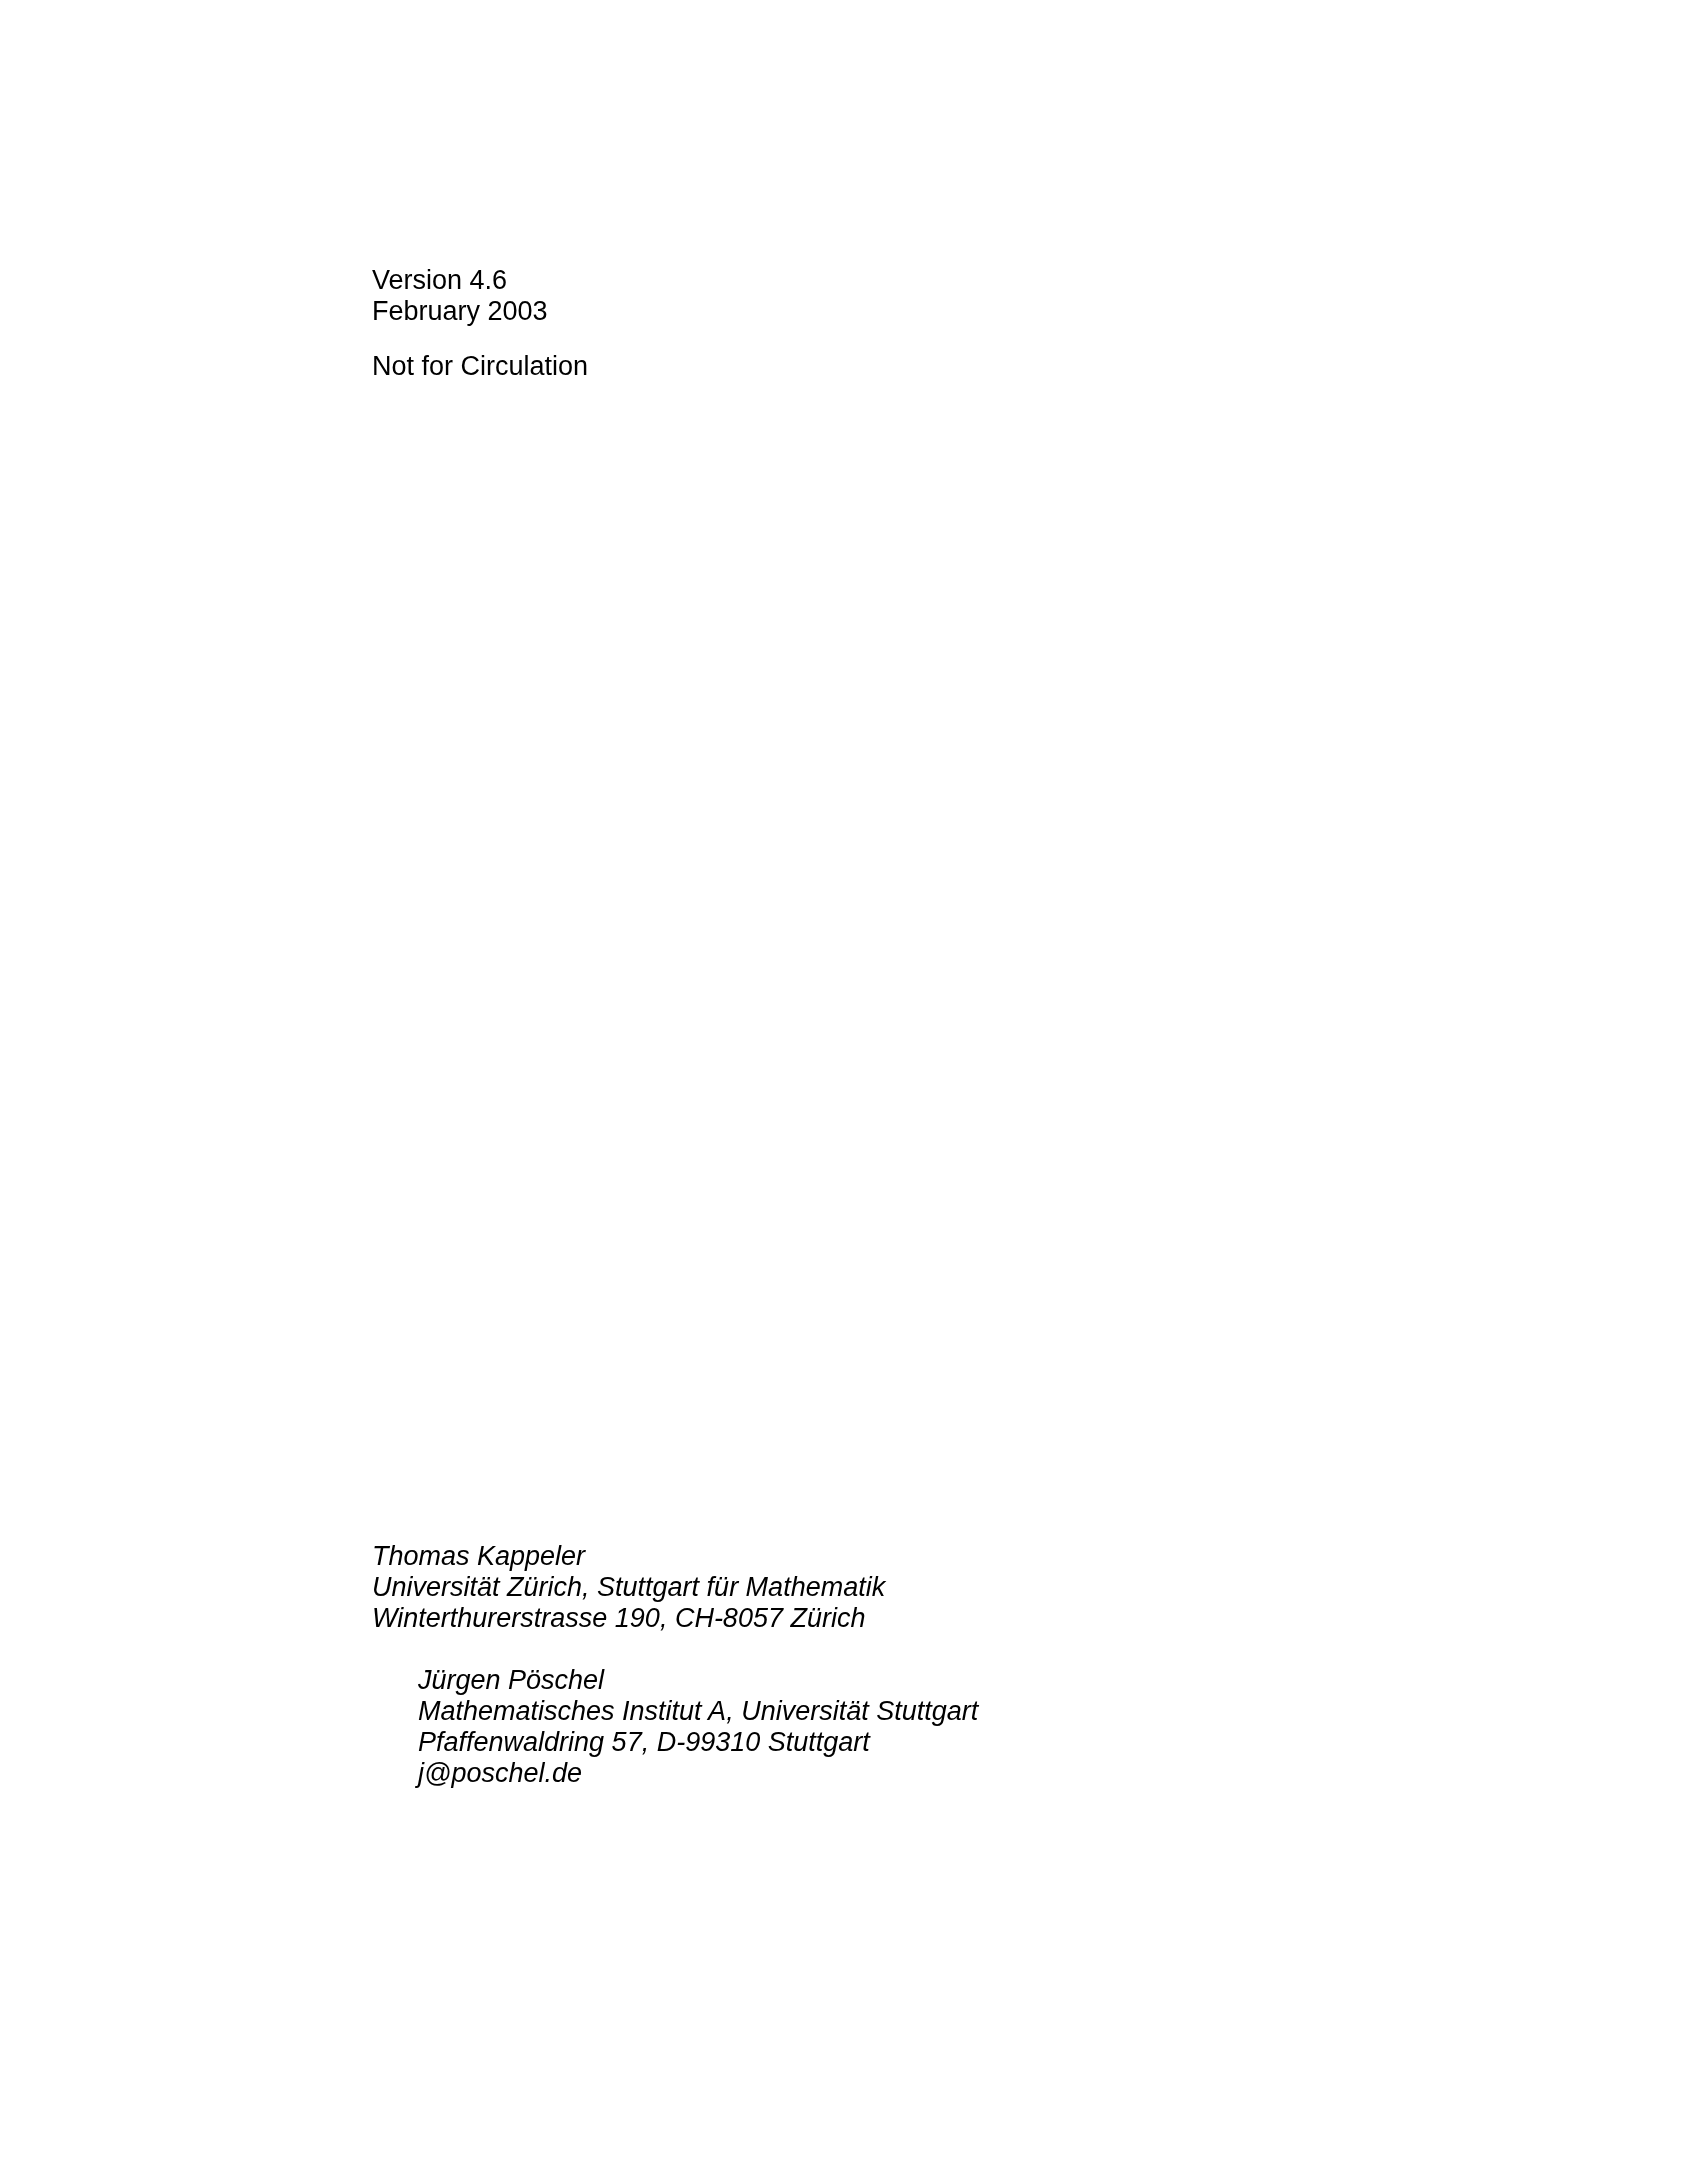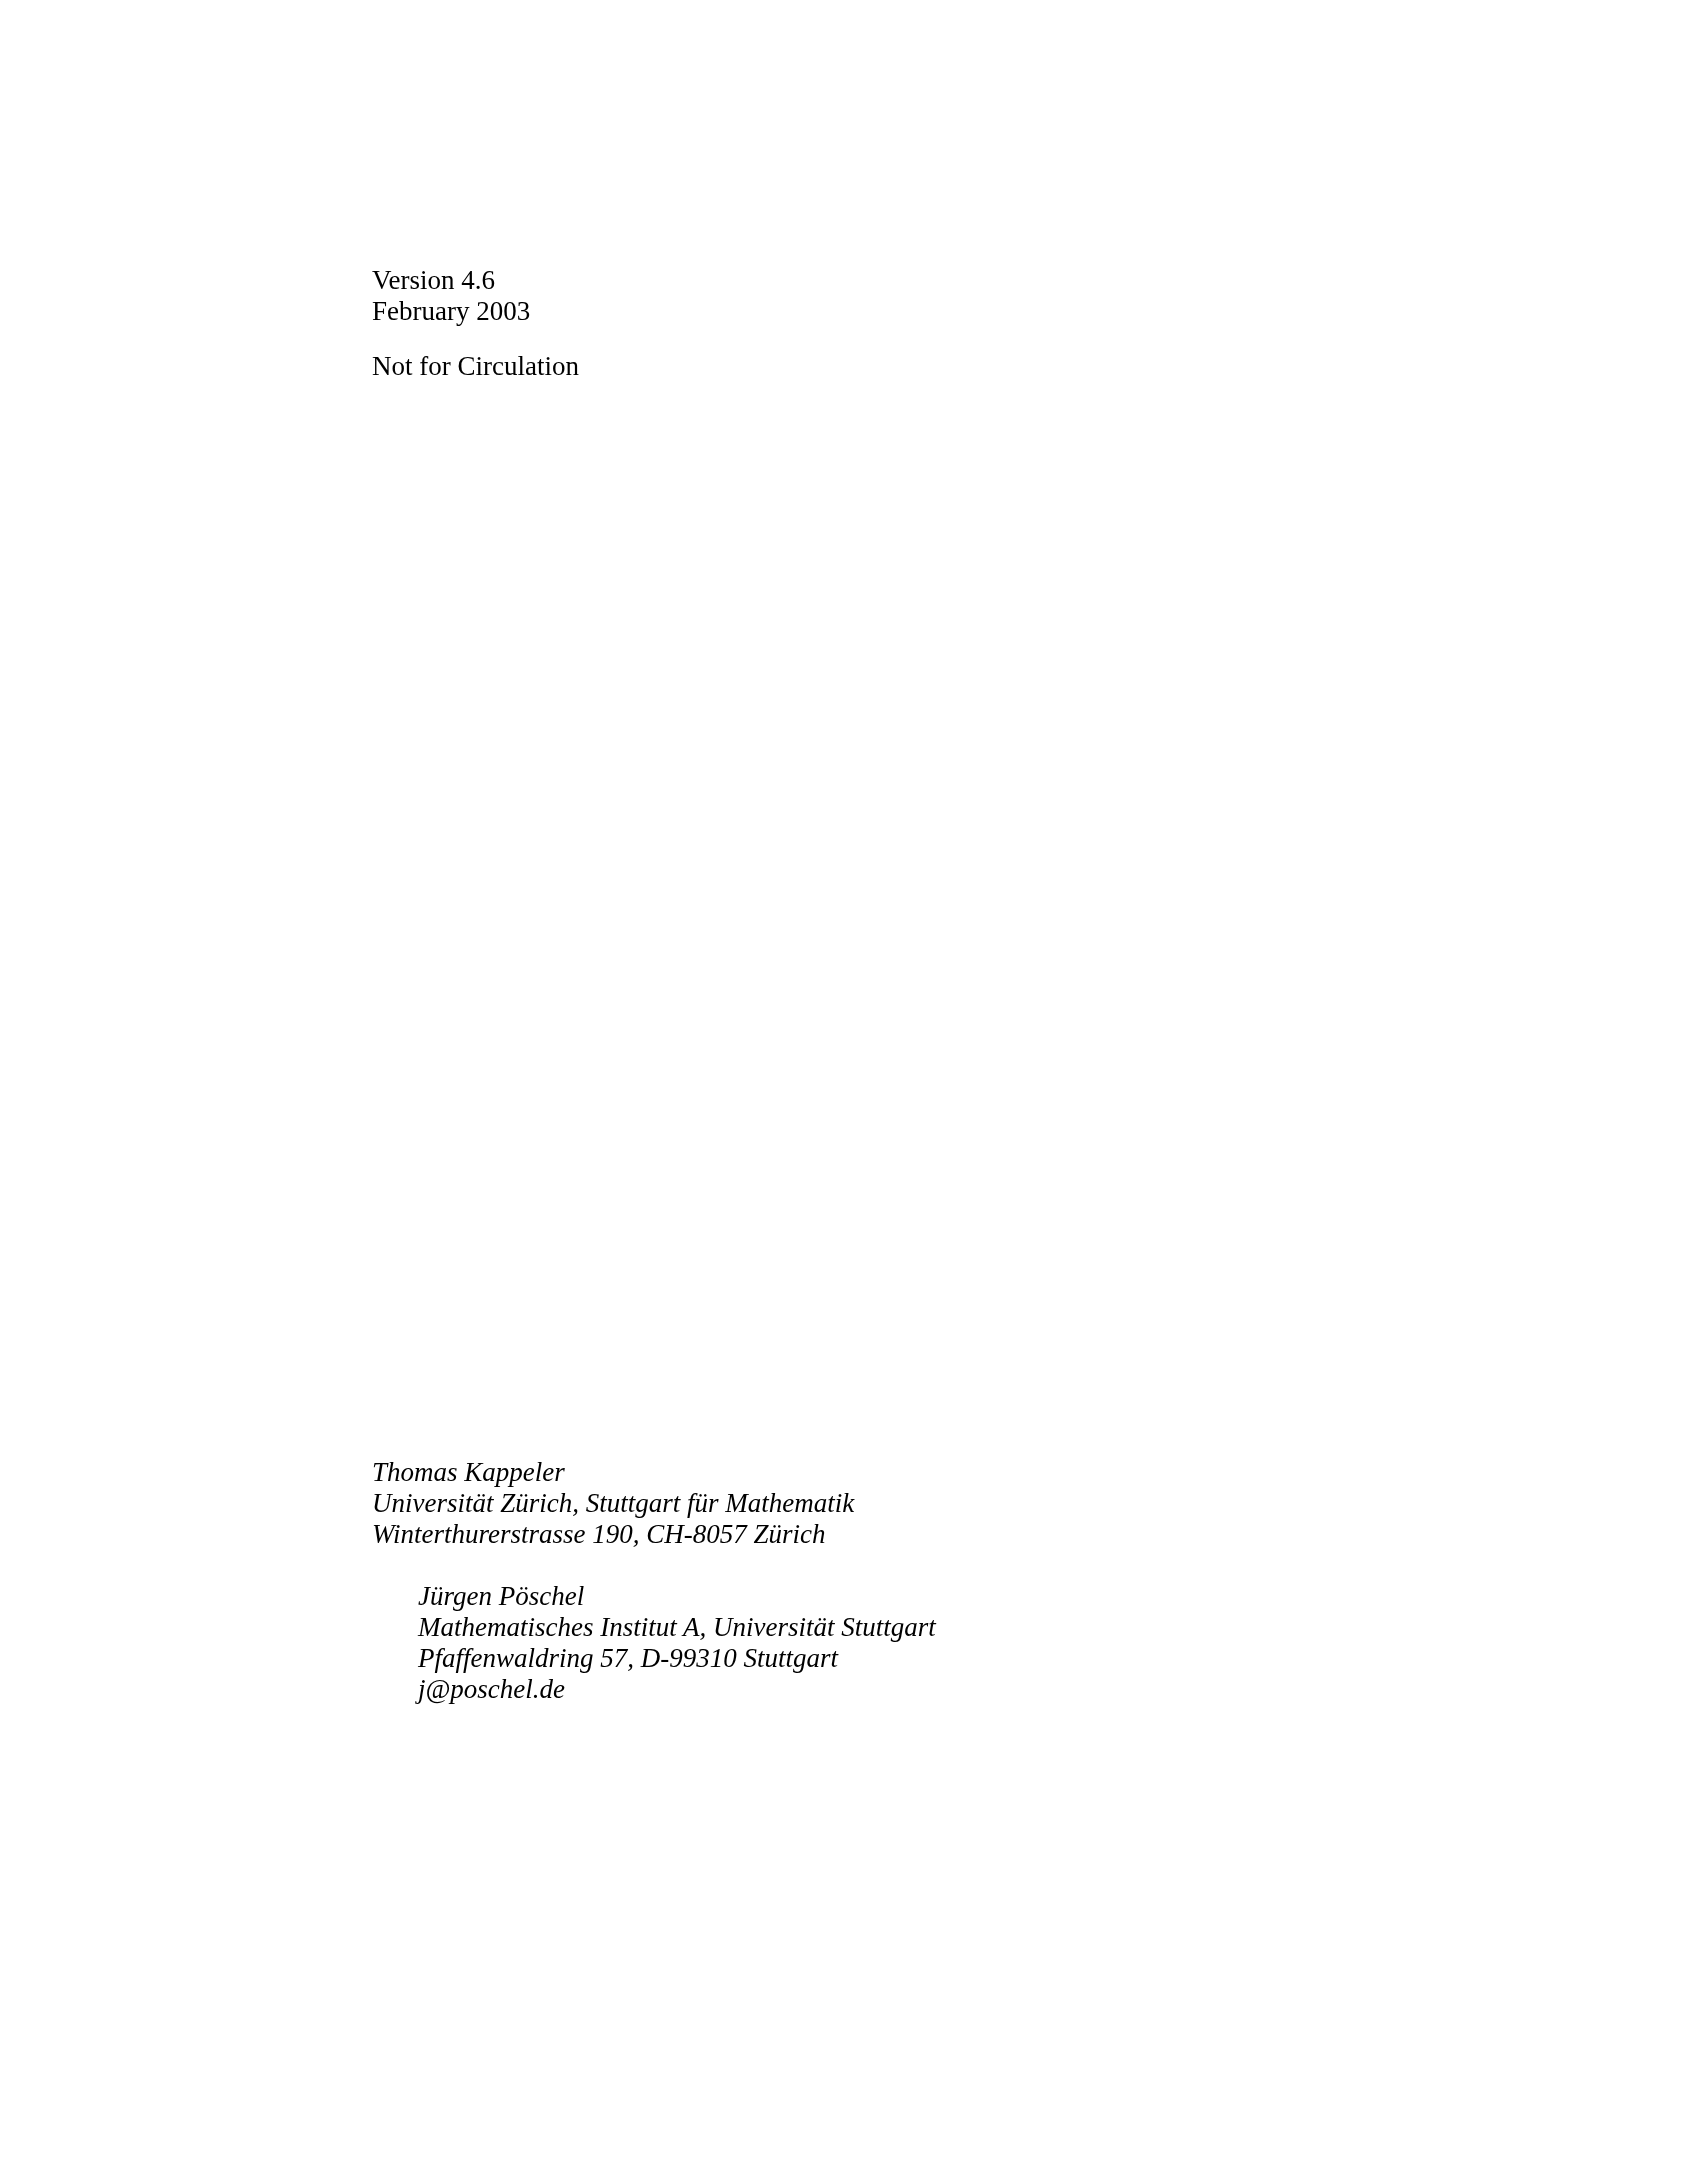--- a/index.html
+++ b/index.html
@@ -6,37 +6,37 @@
     margin: 0;
     padding: 0;
     background: #ffffff;
   }
   .page {
     position: relative;
     width: 1687px;
     height: 2183px;
     background: #ffffff;
     color: #000000;
-    font-family: Liberation Serif, serif;
+    font-family: Liberation Sans, sans-serif;
     font-size: 27px;
     line-height: 31px;
     overflow: hidden;
   }
   .header-block {
     position: absolute;
     left: 372px;
     top: 265px;
   }
   .circulation-note {
     margin-top: 24px;
   }
   .authors-block {
     position: absolute;
     left: 372px;
-    top: 1457px;
+    top: 1541px;
     font-style: italic;
   }
   .author-entry + .author-entry {
     margin-top: 31px;
     margin-left: 46px;
   }
   .line {
     white-space: nowrap;
   }
 </style>

